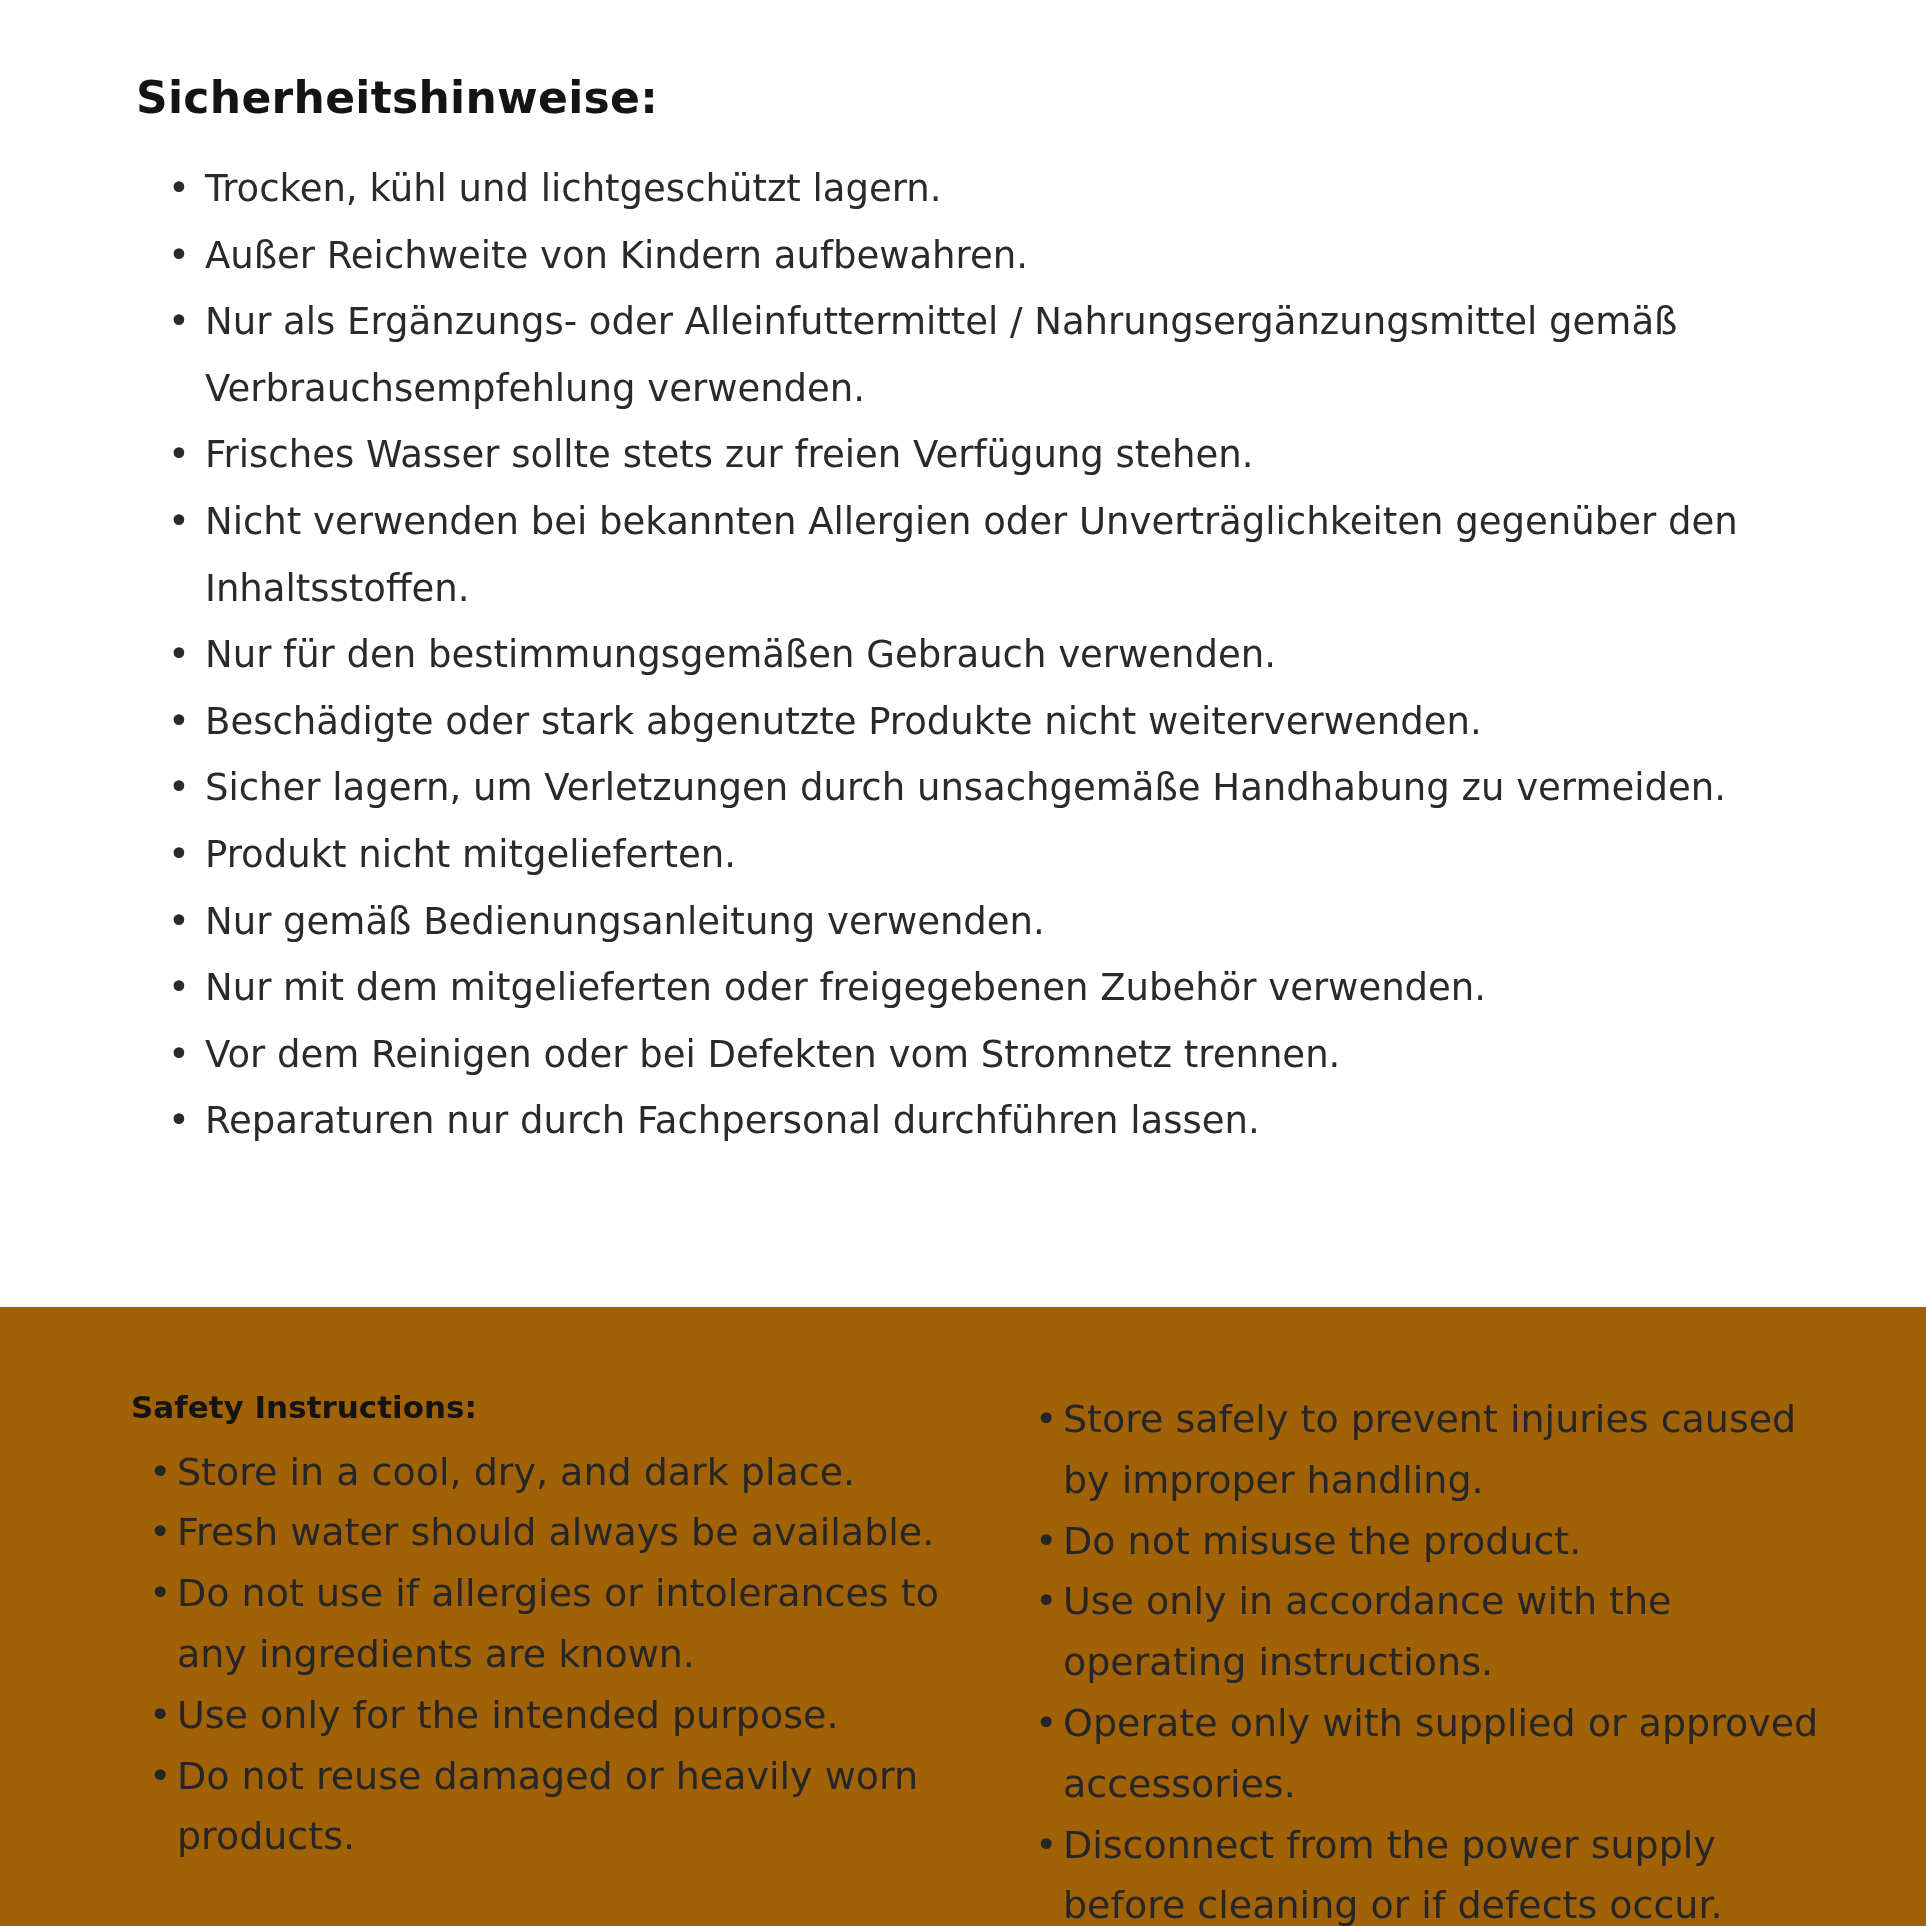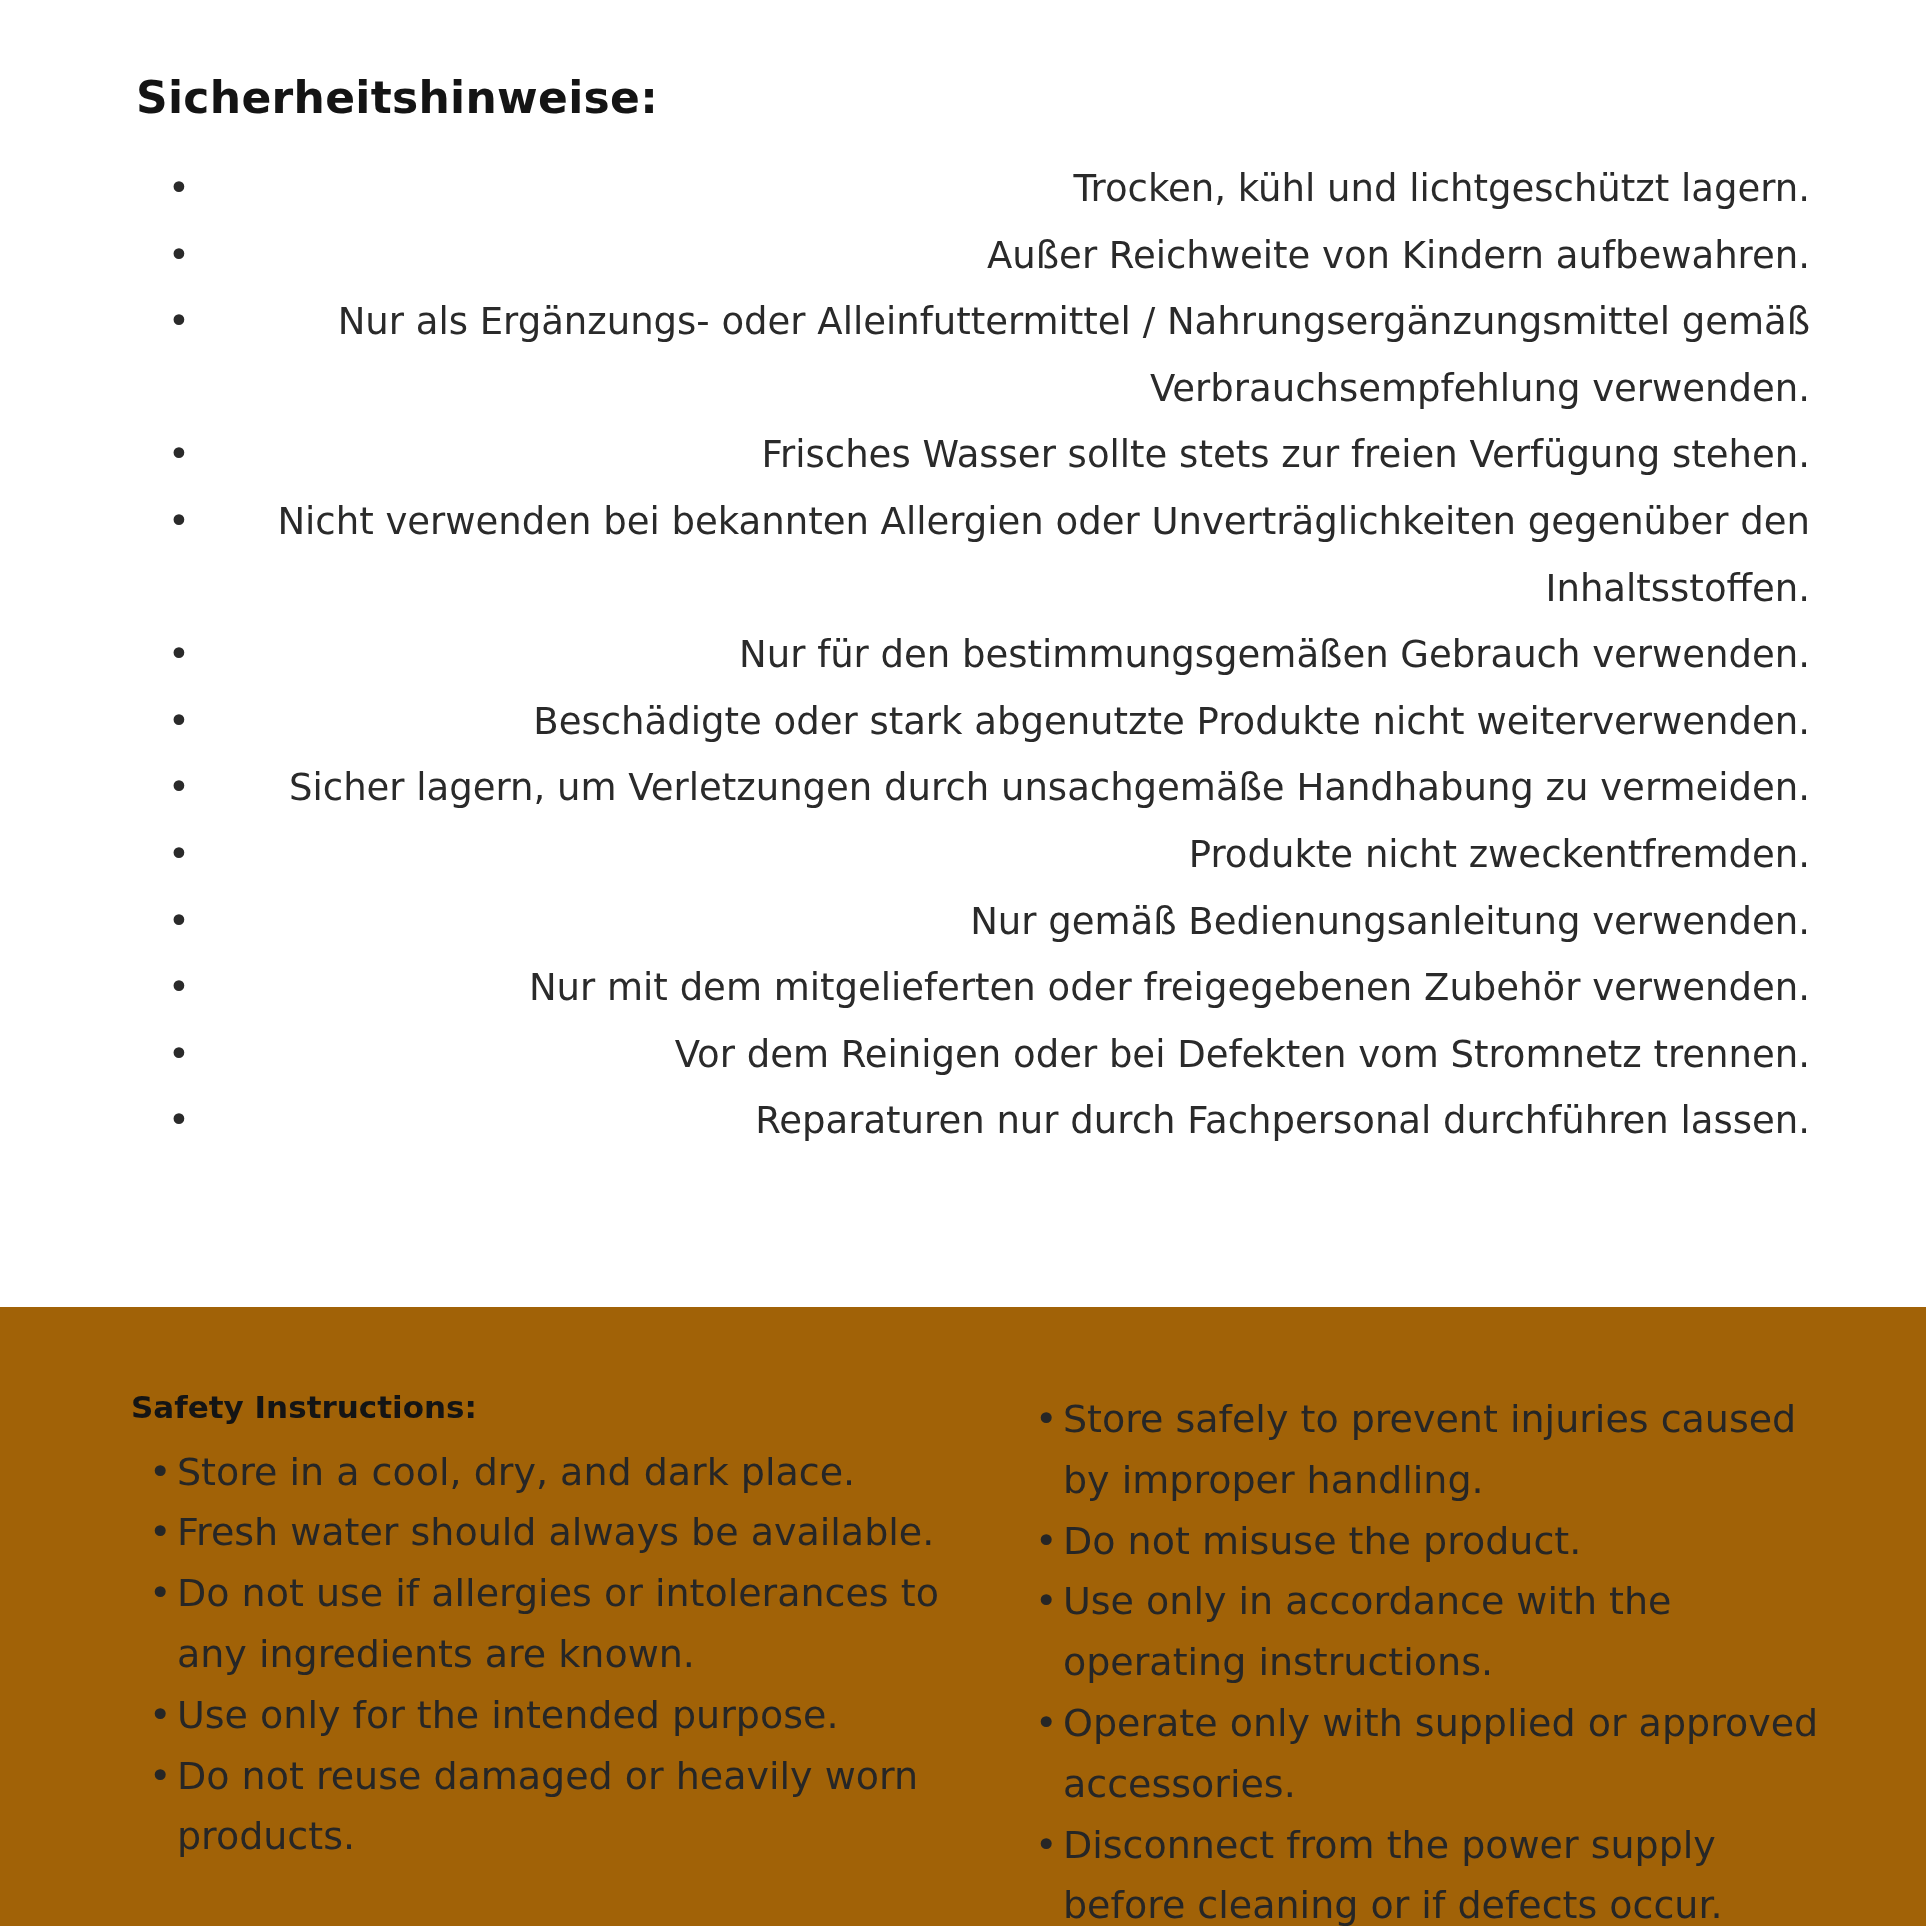--- a/index.html
+++ b/index.html
@@ -38,21 +38,20 @@
     letter-spacing: 0.3px;
   }
   .german-list {
     list-style: none;
     margin: 0;
     padding: 0 0 0 32px;
     max-width: 1644px;
     font-size: 37px;
     line-height: 1.8;
     color: #2a2a2a;
-    text-align: right;
   }
   .german-list li {
     position: relative;
     padding-left: 37px;
   }
   .german-list li::before {
     content: "\2022";
     position: absolute;
     left: 0;
     top: 0;
@@ -116,21 +115,21 @@
     <h1 class="german-title">Sicherheitshinweise:</h1>
     <ul class="german-list">
       <li>Trocken, kühl und lichtgeschützt lagern.</li>
       <li>Außer Reichweite von Kindern aufbewahren.</li>
       <li>Nur als Ergänzungs- oder Alleinfuttermittel / Nahrungsergänzungsmittel gemäß Verbrauchsempfehlung verwenden.</li>
       <li>Frisches Wasser sollte stets zur freien Verfügung stehen.</li>
       <li>Nicht verwenden bei bekannten Allergien oder Unverträglichkeiten gegenüber den Inhaltsstoffen.</li>
       <li>Nur für den bestimmungsgemäßen Gebrauch verwenden.</li>
       <li>Beschädigte oder stark abgenutzte Produkte nicht weiterverwenden.</li>
       <li>Sicher lagern, um Verletzungen durch unsachgemäße Handhabung zu vermeiden.</li>
-      <li>Produkte nicht zweckentfremden.</li>
+      <li>Produkt nicht mitgelieferten.</li>
       <li>Nur gemäß Bedienungsanleitung verwenden.</li>
       <li>Nur mit dem mitgelieferten oder freigegebenen Zubehör verwenden.</li>
       <li>Vor dem Reinigen oder bei Defekten vom Stromnetz trennen.</li>
       <li>Reparaturen nur durch Fachpersonal durchführen lassen.</li>
     </ul>
   </section>
 
   <section class="english-section">
 
     <div class="english-col-left">

